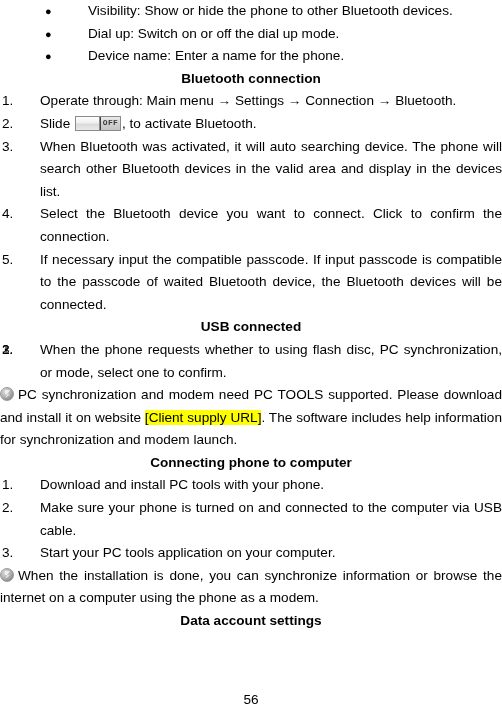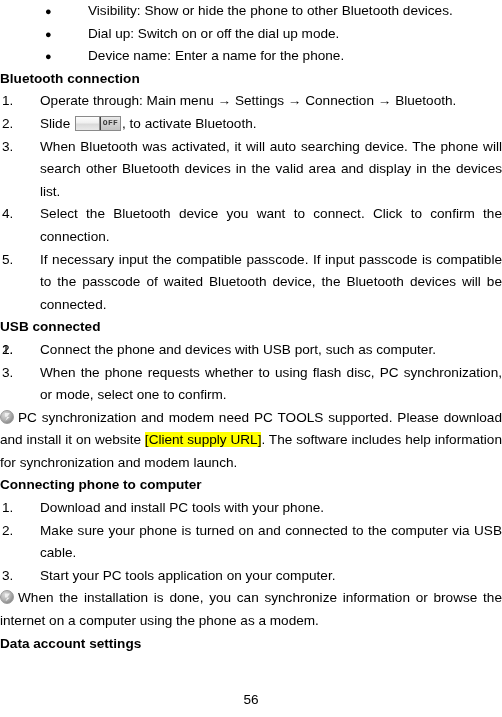--- a/index.html
+++ b/index.html
@@ -46,21 +46,21 @@
     font-size: 11px;
     line-height: 22.6px;
   }
   .bullet-item .txt { display: inline; }
 
   
   .heading {
     font-weight: bold;
     line-height: 22.6px;
     margin: 0;
-    text-align: left;
+    text-align: center;
   }
 
   
   .num-list {
     list-style: none;
     margin: 0;
     padding: 0;
   }
   .num-item {
     position: relative;
@@ -217,21 +217,20 @@
   </ol>
 
   <div class="heading">USB connected</div>
 
   <ol class="num-list">
     <li class="num-item">
       <span class="num-marker">1.</span>
     </li>
     <li class="num-item">
       <span class="num-marker">2.</span>
-      <span class="txt">Connect the phone and devices with USB port, such as computer.</span>
     </li>
     <li class="num-item">
       <span class="num-marker">3.</span>
       <span class="txt">When the phone requests whether to using flash disc, PC synchronization, or mode, select one to confirm.</span>
     </li>
   </ol>
 
   <p class="note-para"><span class="note-icon"></span><span class="txt">PC synchronization and modem need PC TOOLS supported. Please download and install it on website </span><span class="hl">[Client supply URL]</span><span class="txt">. The software includes help information for synchronization and modem launch.</span></p>
 
   <div class="heading">Connecting phone to computer</div>

